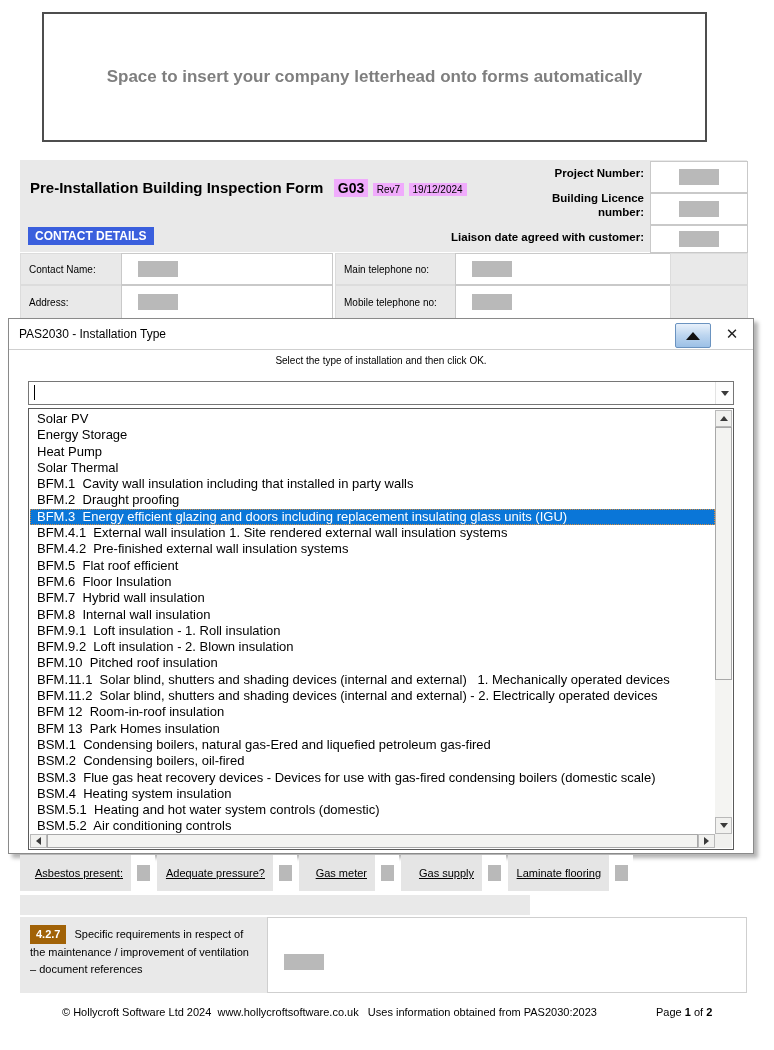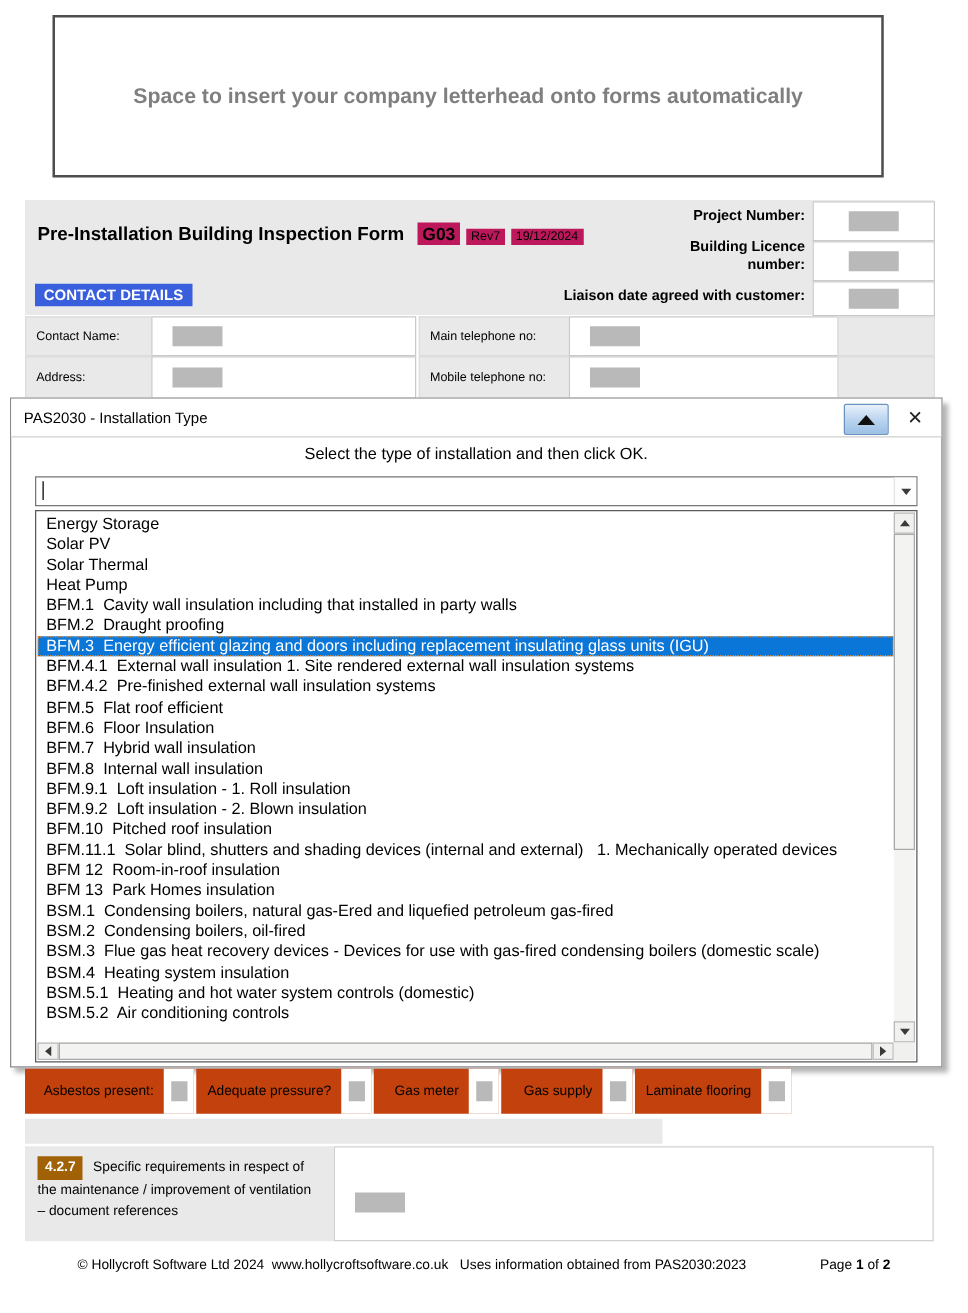--- a/index.html
+++ b/index.html
@@ -4,34 +4,34 @@
 <style>
   html,body{margin:0;padding:0;}
   body{width:774px;height:1050px;background:#ffffff;font-family:"Liberation Sans",sans-serif;color:#000;position:relative;overflow:hidden;}
   .abs{position:absolute;}
   
   .letterhead{left:42px;top:12px;width:661px;height:126px;border:2px solid #4d4d4d;box-shadow:inset 0 0 0 1px #fff;display:flex;align-items:center;justify-content:center;}
   .letterhead p{margin:0;font-size:17px;font-weight:bold;color:#7f7f7f;}
   
   .band{background:#e9e9e9;}
   .form-title{font-size:15px;font-weight:bold;}
-  .badge-gray{background:#be185d;padding:1px 4px;}
+  .badge-gray{background:#f0abfc;padding:1px 4px;}
   .hdr-label{font-weight:bold;font-size:11.5px;text-align:right;line-height:1.25;}
   .cell{background:#fff;border:1px solid #c9c9c9;}
   .graycell{background:#e9e9e9;border:1px solid #dcdcdc;}
   .ph{background:#b9b9b9;width:40px;height:16px;}
   .blue-badge{background:#3a5fdd;color:#fff;font-weight:bold;}
   .flabel{font-size:10px;display:flex;align-items:center;padding-left:8px;}
   
   .dialog{left:8px;top:318px;width:744px;height:534px;background:#fff;border:1px solid #8a8a8a;box-shadow:4px 4px 4px rgba(0,0,0,0.3);}
   .dlg-titlebar{position:absolute;left:0;top:0;right:0;height:30px;background:#fff;border-bottom:1px solid #cfcfcf;display:flex;align-items:center;}
   .dlg-title{font-size:12px;padding-left:10px;}
   .btn-collapse{position:absolute;right:42px;top:4px;width:34px;height:23px;background:linear-gradient(#e8f1fb,#bcd5ef 50%,#9cc0e6);border:1px solid #6a93c0;border-radius:2px;display:flex;align-items:center;justify-content:center;cursor:pointer;}
   .btn-close{position:absolute;right:8px;top:4px;width:26px;height:23px;display:flex;align-items:center;justify-content:center;cursor:pointer;}
-  .dlg-instruction{position:absolute;left:0;top:36px;width:100%;text-align:center;font-size:13px;}
+  .dlg-instruction{position:absolute;left:0;top:36px;width:100%;text-align:center;font-size:10px;}
   .combo{position:absolute;left:19px;top:62px;width:704px;height:22px;background:#fff;border:1px solid #767676;}
   .caret{position:absolute;left:5px;top:3px;width:1px;height:15px;background:#000;}
   .combo-btn{position:absolute;right:0;top:0;width:17px;height:100%;background:#fdfdfd;border-left:1px solid #e3e3e3;display:flex;align-items:center;justify-content:center;}
   .listbox{position:absolute;left:19px;top:89px;width:704px;height:440px;background:#fff;border:1px solid #5a5a5a;}
   .list-items{position:absolute;left:1px;top:1px;right:18px;bottom:15px;overflow:hidden;padding-top:1px;}
   .list-item{font-size:13px;line-height:16.3px;height:16.3px;padding-left:7px;white-space:pre;overflow:hidden;}
   .list-item.selected{background:#0a76d8;color:#fff;outline:1px dotted #d78d3e;outline-offset:-1px;}
   
   .vscroll{position:absolute;top:1px;right:1px;width:17px;bottom:15px;background:#f4f4f2;}
   .hscroll{position:absolute;left:1px;bottom:1px;right:18px;height:14px;background:#f4f4f2;}
@@ -45,21 +45,21 @@
   .h-thumb{position:absolute;left:17px;right:17px;top:0;height:14px;background:#f3f3f1;border:1px solid #a8a8a8;box-sizing:border-box;}
   
   .tri-up{width:0;height:0;border-left:4px solid transparent;border-right:4px solid transparent;border-bottom:5px solid #3a3a3a;}
   .tri-down{width:0;height:0;border-left:4px solid transparent;border-right:4px solid transparent;border-top:5px solid #3a3a3a;}
   .tri-left{width:0;height:0;border-top:4px solid transparent;border-bottom:4px solid transparent;border-right:5px solid #3a3a3a;}
   .tri-right{width:0;height:0;border-top:4px solid transparent;border-bottom:4px solid transparent;border-left:5px solid #3a3a3a;}
   .tri-up-big{width:0;height:0;border-left:7px solid transparent;border-right:7px solid transparent;border-bottom:8px solid #101010;}
   .x-glyph{font-family:"DejaVu Sans",sans-serif;font-size:15px;color:#222;line-height:1;}
   
   .check-band{left:20px;top:855px;width:727px;height:36px;display:flex;}
-  .check-group{position:relative;height:100%;background:#c2410c;display:flex;align-items:center;justify-content:flex-end;margin-right:2px;}
+  .check-group{position:relative;height:100%;background:#e5e5e5;display:flex;align-items:center;justify-content:flex-end;margin-right:2px;text-decoration:underline;}
   .check-label{font-size:11px;padding-right:8px;}
   .check-cell{width:24px;height:100%;background:#fff;display:flex;align-items:center;justify-content:center;cursor:pointer;}
   .check-ph{width:13px;height:16px;background:#b9b9b9;}
   
   .sec-left{left:20px;top:917px;width:247px;height:76px;background:#e9e9e9;font-size:11px;line-height:1.55;padding:8px 10px;box-sizing:border-box;}
   .sec-badge{display:inline-block;background:#a16207;color:#fff;font-weight:bold;font-size:11px;padding:1px 6px;margin-right:8px;}
   .sec-right{left:267px;top:917px;width:480px;height:76px;background:#fff;border:1px solid #cfcfcf;box-sizing:border-box;}
   
   .footer{left:0;top:1006px;width:774px;height:16px;font-size:11px;}
   .footer-left{position:absolute;left:62px;top:0;white-space:pre;}
@@ -131,37 +131,38 @@
   <div class="combo">
     <span class="caret"></span>
     <span style="position:absolute;left:8px;top:3px;font-size:13px;"></span>
     <div class="combo-btn">
       <span class="tri-down"></span>
     </div>
   </div>
 
   <div class="listbox">
     <div class="list-items">
+        <div class="list-item">Solar PV</div>
         <div class="list-item">Energy Storage</div>
-        <div class="list-item">Solar PV</div>
+        <div class="list-item">Heat Pump</div>
         <div class="list-item">Solar Thermal</div>
-        <div class="list-item">Heat Pump</div>
         <div class="list-item">BFM.1  Cavity wall insulation including that installed in party walls</div>
         <div class="list-item">BFM.2  Draught proofing</div>
         <div class="list-item selected">BFM.3  Energy efficient glazing and doors including replacement insulating glass units (IGU)</div>
         <div class="list-item">BFM.4.1  External wall insulation 1. Site rendered external wall insulation systems</div>
         <div class="list-item">BFM.4.2  Pre-finished external wall insulation systems</div>
         <div class="list-item">BFM.5  Flat roof efficient</div>
         <div class="list-item">BFM.6  Floor Insulation</div>
         <div class="list-item">BFM.7  Hybrid wall insulation</div>
         <div class="list-item">BFM.8  Internal wall insulation</div>
         <div class="list-item">BFM.9.1  Loft insulation - 1. Roll insulation</div>
         <div class="list-item">BFM.9.2  Loft insulation - 2. Blown insulation</div>
         <div class="list-item">BFM.10  Pitched roof insulation</div>
         <div class="list-item">BFM.11.1  Solar blind, shutters and shading devices (internal and external)   1. Mechanically operated devices</div>
+        <div class="list-item">BFM.11.2  Solar blind, shutters and shading devices (internal and external) - 2. Electrically operated devices</div>
         <div class="list-item">BFM 12  Room-in-roof insulation</div>
         <div class="list-item">BFM 13  Park Homes insulation</div>
         <div class="list-item">BSM.1  Condensing boilers, natural gas-Ered and liquefied petroleum gas-fired</div>
         <div class="list-item">BSM.2  Condensing boilers, oil-fired</div>
         <div class="list-item">BSM.3  Flue gas heat recovery devices - Devices for use with gas-fired condensing boilers (domestic scale)</div>
         <div class="list-item">BSM.4  Heating system insulation</div>
         <div class="list-item">BSM.5.1  Heating and hot water system controls (domestic)</div>
         <div class="list-item">BSM.5.2  Air conditioning controls</div>
       </div>
     <div class="vscroll">

